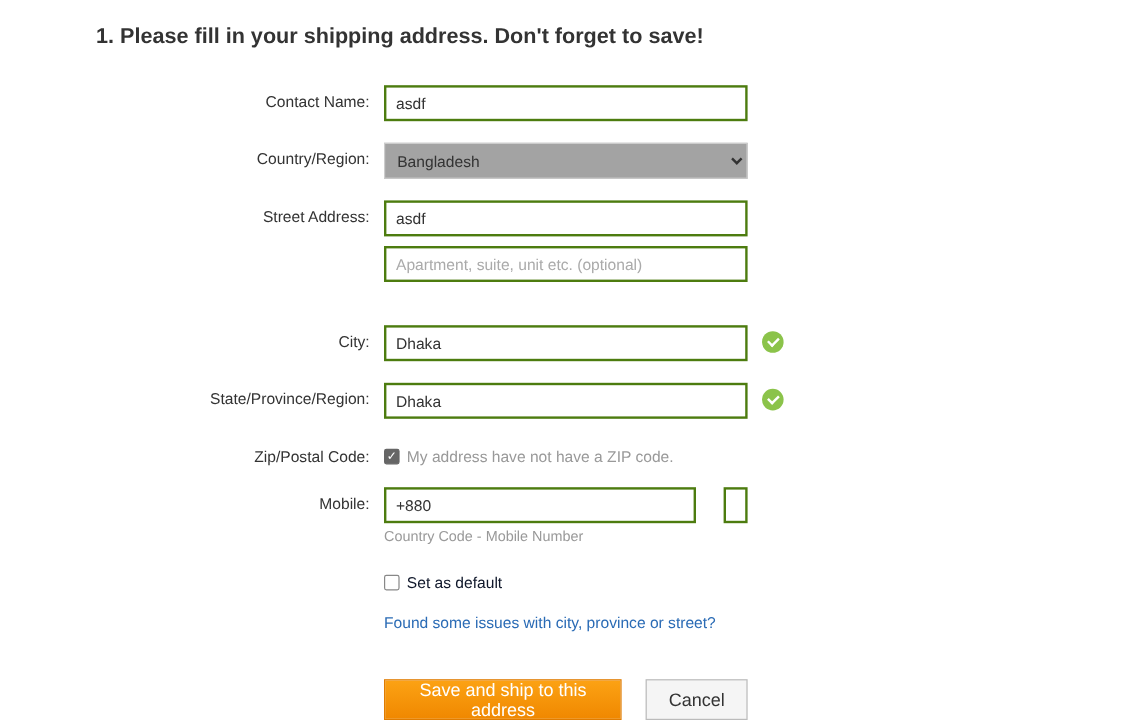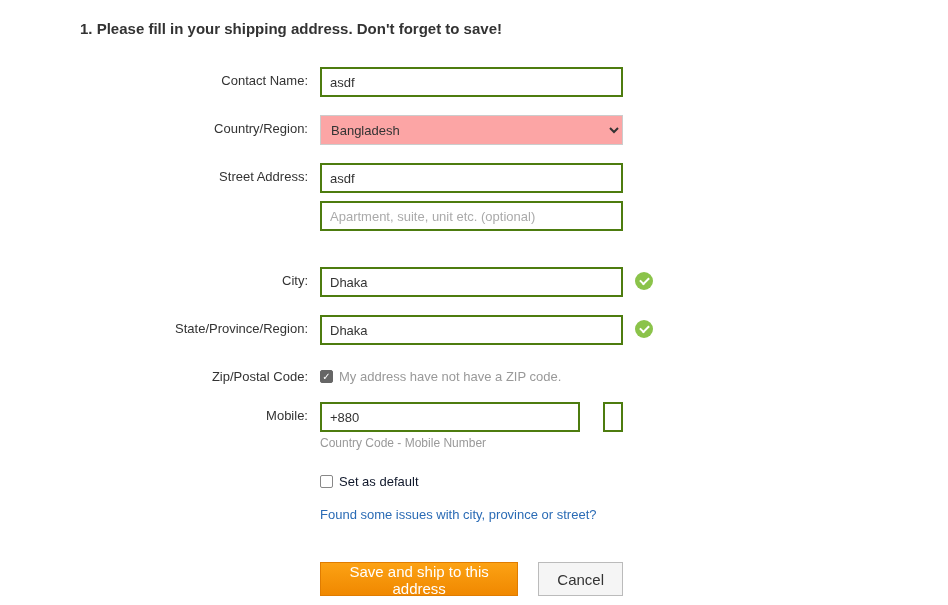--- a/index.html
+++ b/index.html
@@ -8,21 +8,21 @@
     font-size: 13px;
     color: #333;
     margin: 0;
     padding: 0;
     background: #fff;
   }
   .container {
     padding: 20px 80px;
   }
   .heading {
-    font-size: 15px;
+    font-size: 18px;
     font-weight: bold;
     color: #333;
     margin-bottom: 30px;
   }
   .form-row {
     display: flex;
     align-items: flex-start;
     margin-bottom: 18px;
   }
   .label-col {
@@ -52,21 +52,21 @@
   }
   input[type="text"]::placeholder {
     color: #aaa;
   }
   select {
     width: 100%;
     height: 30px;
     padding: 4px 6px;
     border: 1px solid #ccc;
     font-size: 13px;
-    background: #fca5a5;
+    background: #a3a3a3;
     color: #333;
   }
   .hint {
     font-size: 12px;
     color: #999;
     margin-top: 4px;
   }
   .checkbox-row {
     display: flex;
     align-items: center;

